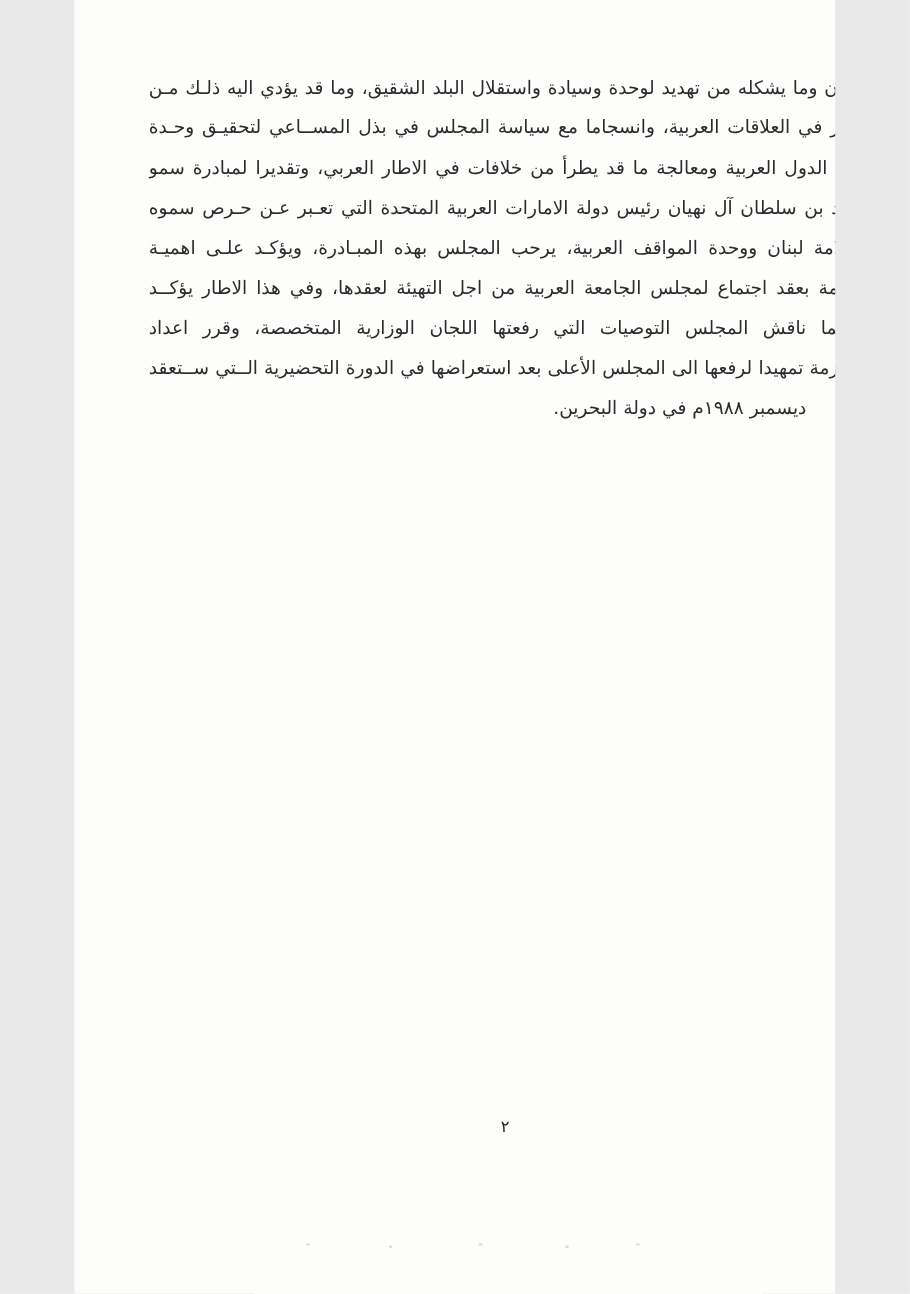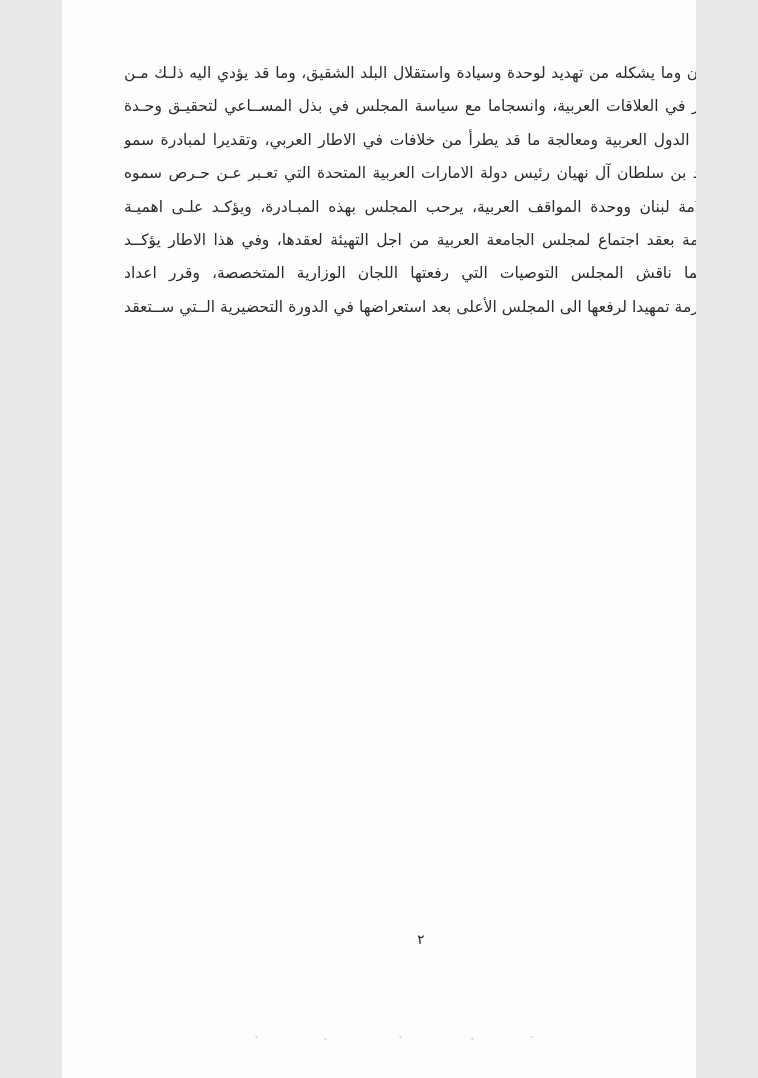--- a/index.html
+++ b/index.html
@@ -74,20 +74,21 @@
 
   <div class="text-block">
     <div class="line justified">لبنان وما يشكله من تهديد لوحدة وسيادة واستقلال البلد الشقيق، وما قد يؤدي اليه ذلـك مـن</div>
     <div class="line justified">توتر في العلاقات العربية، وانسجاما مع سياسة المجلس في بذل المســاعي لتحقيـق وحـدة المواقـف</div>
     <div class="line justified">بين الدول العربية ومعالجة ما قد يطرأ من خلافات في الاطار العربي، وتقديرا لمبادرة سمو الشــيخ</div>
     <div class="line justified">زايد بن سلطان آل نهيان رئيس دولة الامارات العربية المتحدة التي تعـبر عـن حـرص سموه على</div>
     <div class="line justified">سلامة لبنان ووحدة المواقف العربية، يرحب المجلس بهذه المبـادرة، ويؤكـد علـى اهميـة الأعـداد</div>
     <div class="line justified">للقمة بعقد اجتماع لمجلس الجامعة العربية من اجل التهيئة لعقدها، وفي هذا الاطار يؤكــد المجلــس</div>
     <div class="line justified first-indent">كما ناقش المجلس التوصيات التي رفعتها اللجان الوزارية المتخصصة، وقرر اعداد التوصيــات</div>
     <div class="line justified">اللازمة تمهيدا لرفعها الى المجلس الأعلى بعد استعراضها في الدورة التحضيرية الــتي ســتعقد في ١١</div>
+    <div class="line para-end end-indent">ديسمبر ١٩٨٨م في دولة البحرين.</div>
   </div>
 
   <div class="page-number">٢</div>
 
   <div class="speck" style="left:193px; top:1036px;"></div>
   <div class="speck" style="left:262px; top:1038px;"></div>
   <div class="speck" style="left:337px; top:1036px;"></div>
   <div class="speck" style="left:409px; top:1038px;"></div>
   <div class="speck" style="left:468px; top:1036px;"></div>
 

